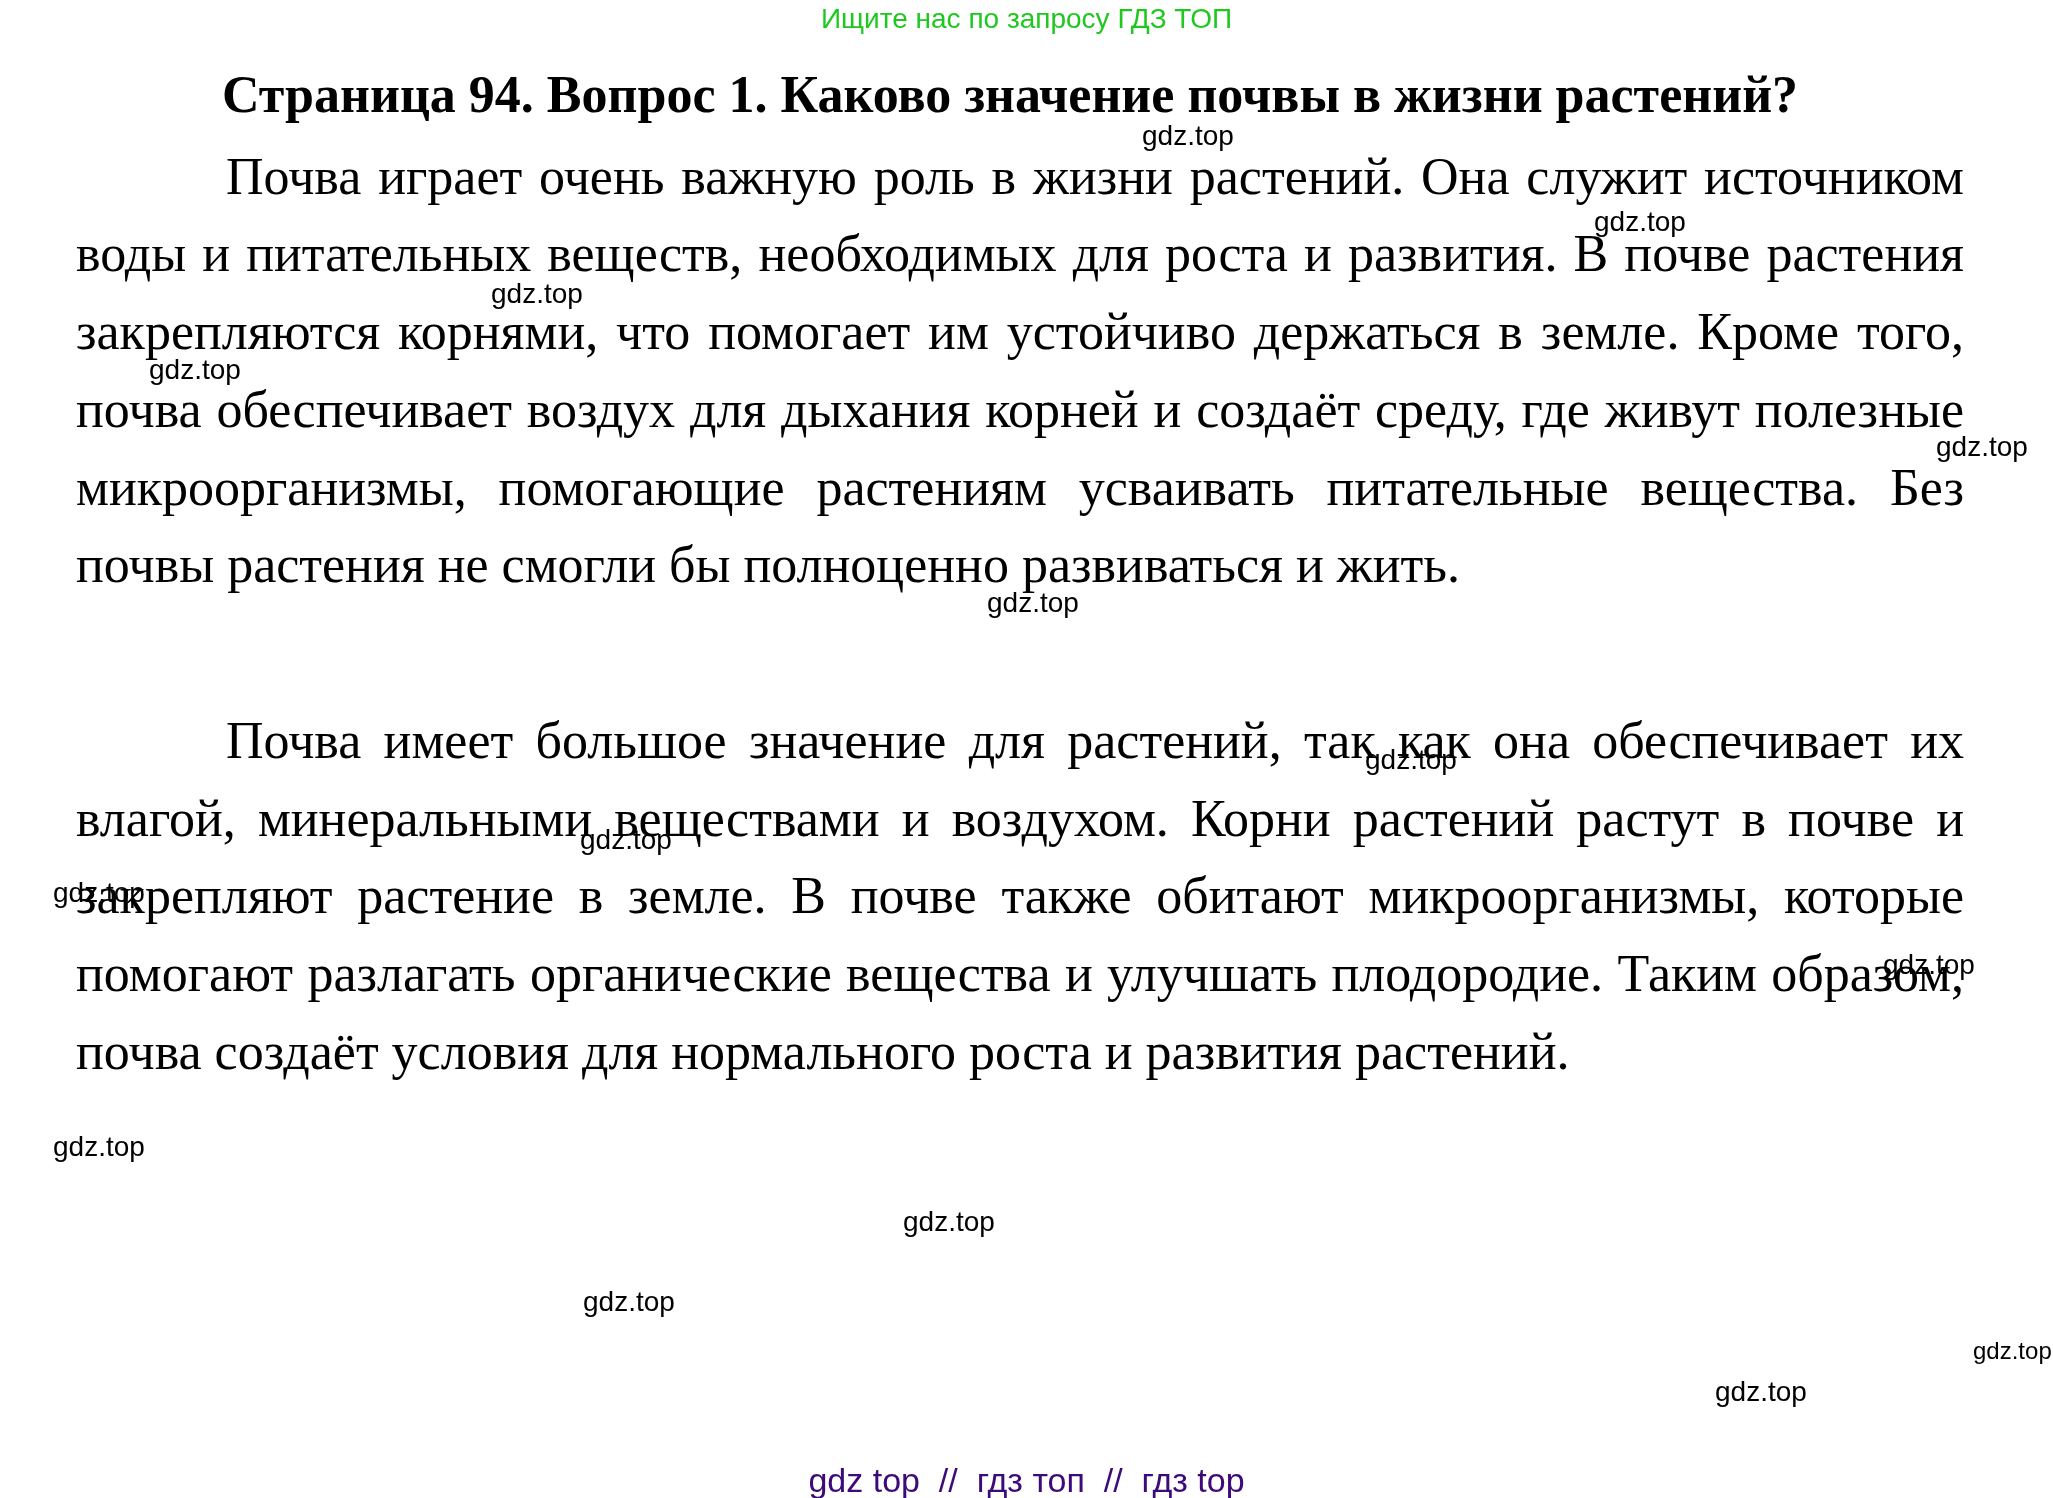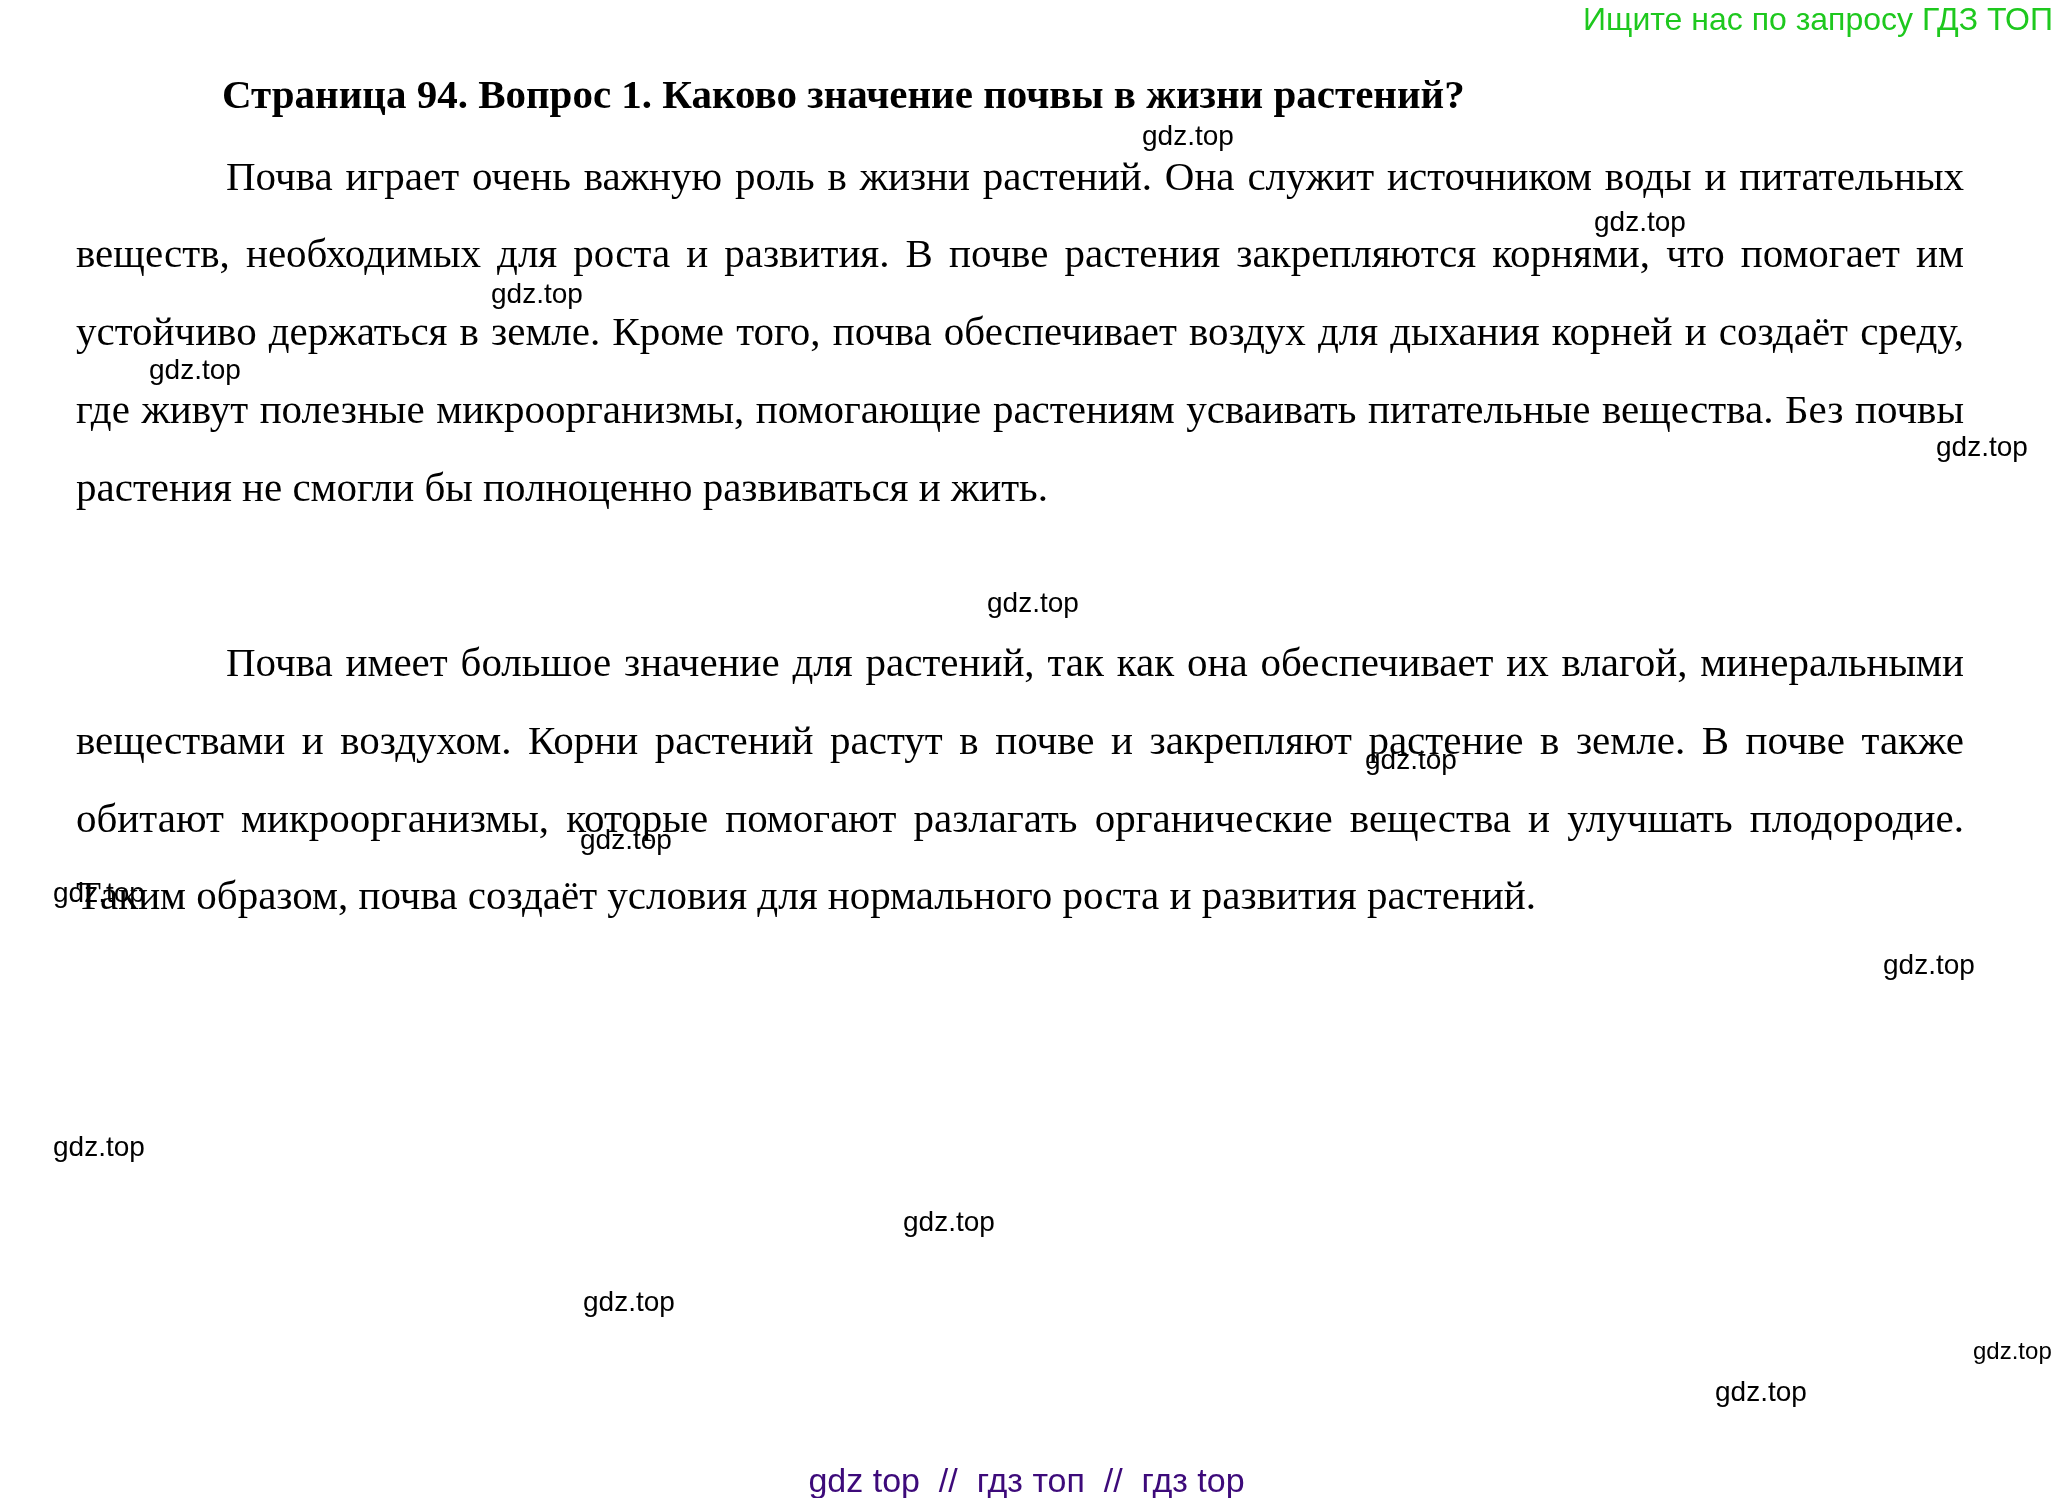--- a/index.html
+++ b/index.html
@@ -1,25 +1,25 @@
 <!DOCTYPE html>
 <html><head>
   <meta charset="utf-8">
   <style>
     html, body { margin: 0; padding: 0; background: #ffffff; }
     body { width: 2053px; height: 1498px; position: relative; overflow: hidden; }
     .banner {
       position: absolute; left: 0; right: 0; top: 0; height: 40px;
-      text-align: right; color: #1ec81e;
-      font-family: "Liberation Sans", sans-serif; font-size: 32px; line-height: 38px;
+      text-align: center; color: #1ec81e;
+      font-family: "Liberation Sans", sans-serif; font-size: 28px; line-height: 38px;
     }
     .page {
       position: absolute; left: 72px; top: 56px; width: 1896px;
       font-family: "Liberation Serif", serif; color: #000;
-      font-size: 41px; line-height: 77.7px;
+      font-size: 52px; line-height: 77.7px;
     }
     .title { font-weight: bold; text-align: justify; text-indent: 150px; margin: 0; }
     .heading { font-weight: bold; margin: 0; padding-left: 150px; }
     .para { margin: 4px; text-align: justify; text-indent: 150px; }
     .heading.h1 { margin-top: 0; }
     .gap { height: 90px; }
     .wm {
       position: absolute; font-family: "Liberation Sans", sans-serif;
       font-size: 28px; line-height: 30px; color: #000000; white-space: nowrap;
     }

